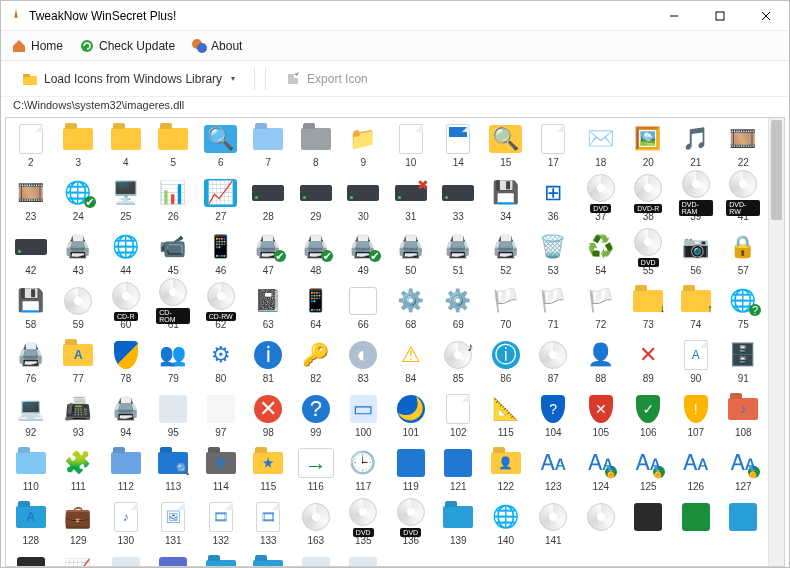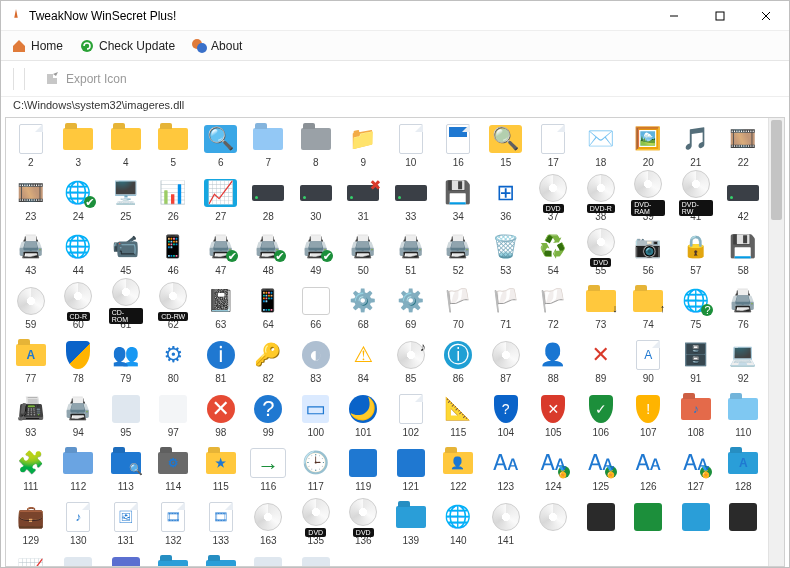--- a/index.html
+++ b/index.html
@@ -91,20 +91,29 @@
         <svg width="16" height="16">
           <circle cx="6" cy="6" r="5" fill="#e07b3a"></circle>
           <circle cx="11" cy="10" r="5" fill="#3a70c9"></circle>
         </svg>
       </span>
     <span>About</span>
   </div>
 </div>
 
 <div class="toolbar">
+  <div class="tbtn split">
+    <span class="ticon">
+        <svg width="16" height="16">
+          <rect x="1" y="5" width="14" height="9" rx="1" fill="#ffc83d"></rect>
+          <rect x="1" y="3" width="7" height="3" rx="1" fill="#e3a92a"></rect>
+        </svg>
+      </span>
+    <span>Load Icons from Windows Library</span>
+  </div>
   <div class="tsep"></div>
   <div class="tsep"></div>
   <div class="tbtn disabled">
     <span class="ticon">
         <svg width="16" height="16">
           <path d="M3 13 L3 3 L9 3 L9 7 L13 7 L13 13 Z" fill="#c7c7c7"></path>
           <path d="M9 3 L14 1 L12 5 Z" fill="#9a9a9a"></path>
         </svg>
       </span>
     <span>Export Icon</span>
@@ -169,21 +178,21 @@
             <div class="doc-shape" style="position:relative;"></div>
           </div>
     <div class="lbl">10</div>
         </div>
         <div class="icon-cell">
     <div class="thumb">
             <div class="doc-shape" style="position:relative;">
               <span style="position:absolute;left:2px;top:2px;right:2px;height:10px;background:#1f78d1;"></span>
             </div>
           </div>
-    <div class="lbl">16</div>
+    <div class="lbl">14</div>
         </div>
         <div class="icon-cell">
     <div class="thumb">
             <span class="glyph" style="background:#ffc83d;padding:3px;border-radius:3px;position:relative;">🔍</span>
           </div>
     <div class="lbl">15</div>
         </div>
         <div class="icon-cell">
     <div class="thumb">
             <div class="doc-shape" style="position:relative;"></div>
@@ -242,20 +251,26 @@
     <div class="thumb">
             <span class="glyph" style="background:#16a6e0;padding:3px;border-radius:3px;position:relative;">📈</span>
           </div>
     <div class="lbl">27</div>
         </div>
         <div class="icon-cell">
     <div class="thumb">
             <div class="drive-shape" style="position:relative;"></div>
           </div>
     <div class="lbl">28</div>
+        </div>
+        <div class="icon-cell">
+    <div class="thumb">
+            <div class="drive-shape" style="position:relative;"></div>
+          </div>
+    <div class="lbl">29</div>
         </div>
         <div class="icon-cell">
     <div class="thumb">
             <div class="drive-shape" style="position:relative;"></div>
           </div>
     <div class="lbl">30</div>
         </div>
         <div class="icon-cell">
     <div class="thumb">
             <div class="drive-shape" style="position:relative;">

